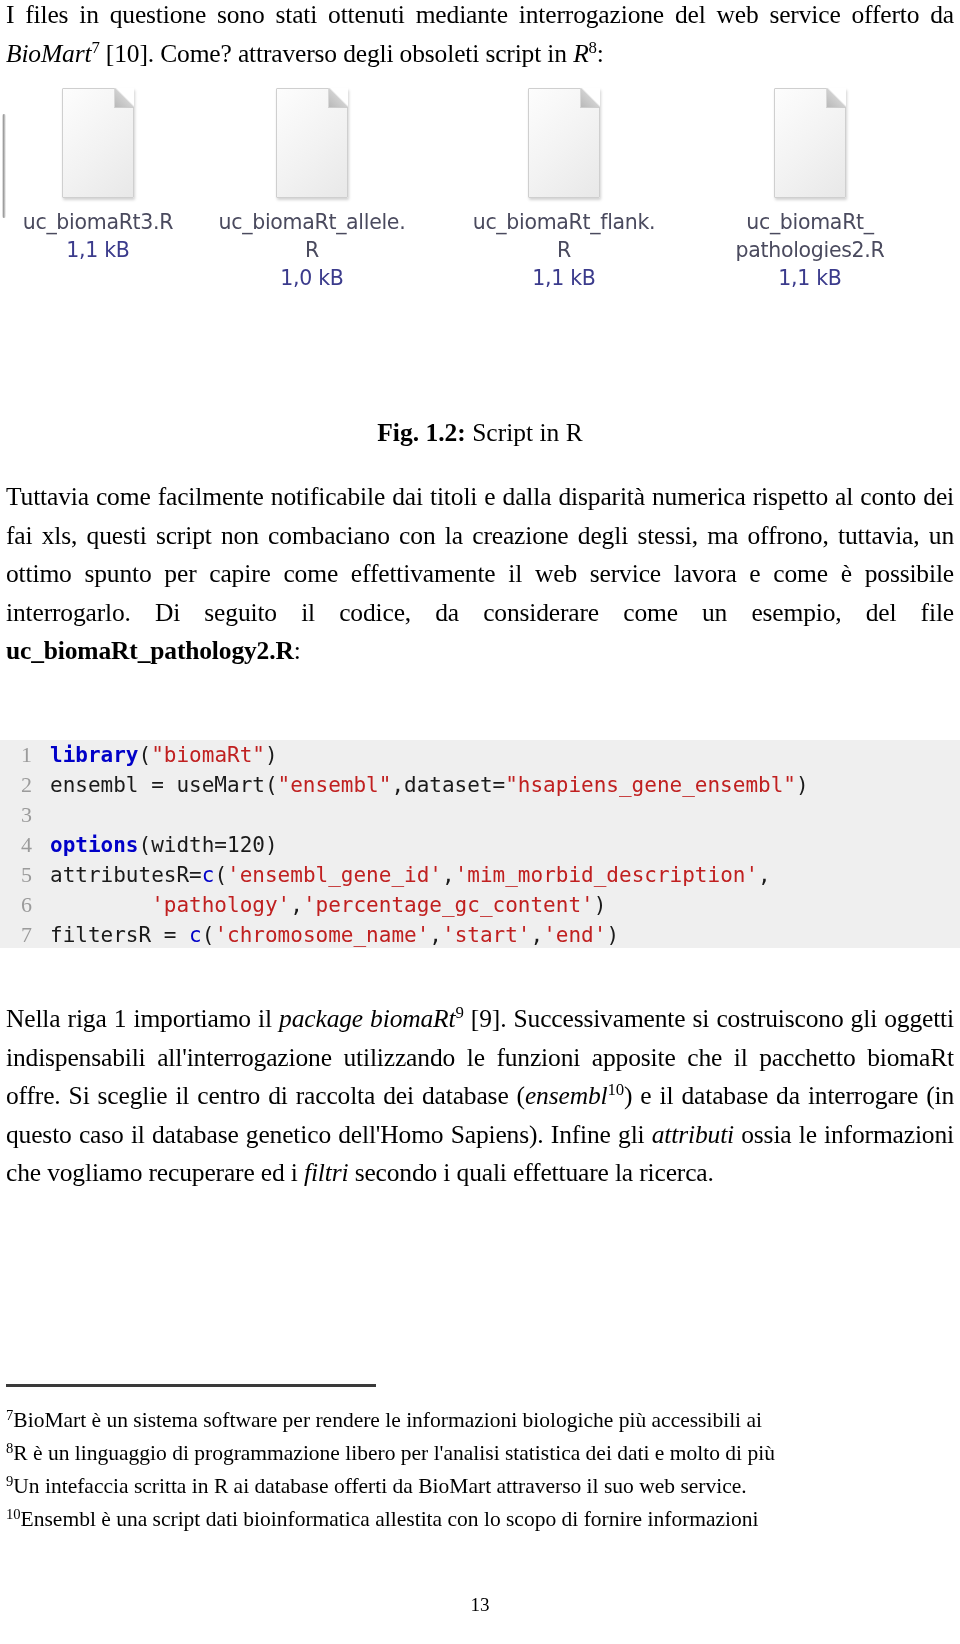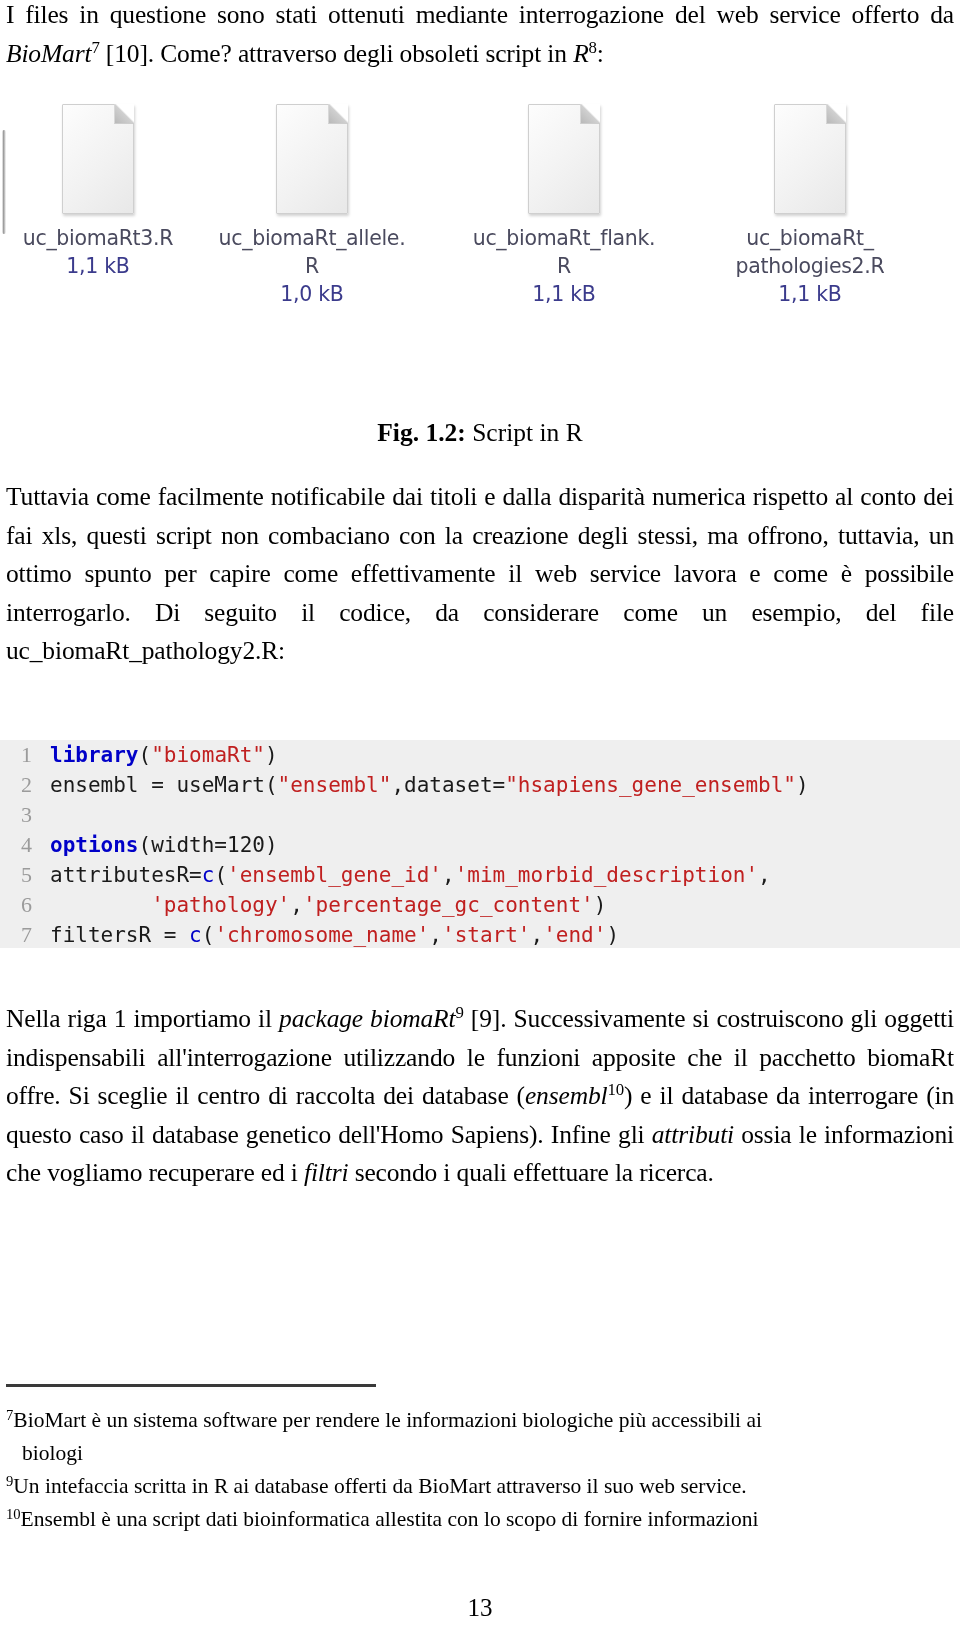--- a/index.html
+++ b/index.html
@@ -18,39 +18,39 @@
 
   
   .para {
     position: absolute;
     text-align: justify;
     font-size: 25.5px;
     line-height: 38.5px;
     letter-spacing: -0.15px;
   }
   .para i, .it { font-style: italic; }
-  .para b, .bf { font-weight: normal; margin-top: 44px; }
+  .para b, .bf { font-weight: bold; margin-top: 44px; }
   sup {
     font-size: 0.66em;
     vertical-align: 0.52em;
     line-height: 0;
   }
 
   
   #intro {
     left: 6px;
     top: -4px;
     width: 948px;
   }
 
   
   #figure {
     position: absolute;
     left: 0px;
-    top: 96px;
+    top: 80px;
     width: 788px;
     height: 250px;
     padding-left: 48px;
   }
   .scroll-edge {
     position: absolute;
     left: 2px;
     top: 34px;
     width: 4px;
     height: 104px;
@@ -189,21 +189,21 @@
   .fnote .cont { display: block; padding-left: 16px; }
   .fnote sup { font-size: 0.68em; vertical-align: 0.5em; }
 
   
   #pageno {
     position: absolute;
     left: 0;
     top: 1594px;
     width: 960px;
     text-align: center;
-    font-size: 25px;
+    font-size: 19px;
   }
 </style>
 </head>
 <body>
 
 <div class="para" id="intro"><span>I files in questione sono stati ottenuti mediante interrogazione del web service offerto da </span><i>BioMart</i><sup>7</sup><span> [10]. Come? attraverso degli obsoleti script in </span><i>R</i><sup>8</sup><span>:</span></div>
 
 <div id="figure">
   <div class="scroll-edge"></div>
 
@@ -264,18 +264,19 @@
 
   <div class="code-line"><span class="ln">6</span><span>        </span><span class="str">'pathology'</span><span>,</span><span class="str">'percentage_gc_content'</span><span>)</span></div>
 
   <div class="code-line"><span class="ln">7</span><span>filtersR = </span><span class="fn">c</span><span>(</span><span class="str">'chromosome_name'</span><span>,</span><span class="str">'start'</span><span>,</span><span class="str">'end'</span><span>)</span></div>
 </div>
 
 <div class="para" id="body2"><span>Nella riga 1 importiamo il </span><i>package biomaRt</i><sup>9</sup><span> [9].  Successivamente si costruiscono gli oggetti indispensabili all'interrogazione utilizzando le funzioni apposite che il pacchetto biomaRt offre.  Si sceglie il centro di raccolta dei database (</span><i>ensembl</i><sup>10</sup><span>) e il database da interrogare (in questo caso il database genetico dell'Homo Sapiens).  Infine gli </span><i>attributi</i><span> ossia le informazioni che vogliamo recuperare ed i </span><i>filtri</i><span> secondo i quali effettuare la ricerca.</span></div>
 
 <div id="fn-rule"></div>
 <div id="footnotes">
-  <p class="fnote"><sup>7</sup><span>BioMart è un sistema software per rendere le informazioni biologiche più accessibili ai</span><span class="cont">biologi</span></p>
+  <p class="fnote"><sup>7</sup><span>BioMart è un sistema software per rendere le informazioni biologiche più accessibili ai</span></p>
+  <p class="fnote"><sup>8</sup><span>R è un linguaggio di programmazione libero per l'analisi statistica dei dati e molto di più</span></p>
   <p class="fnote"><sup>9</sup><span>Un intefaccia scritta in R ai database offerti da BioMart attraverso il suo web service.</span></p>
   <p class="fnote"><sup>10</sup><span>Ensembl è una script dati bioinformatica allestita con lo scopo di fornire informazioni</span></p>
 </div>
 
 <div id="pageno">13</div>
 
 </body></html>

